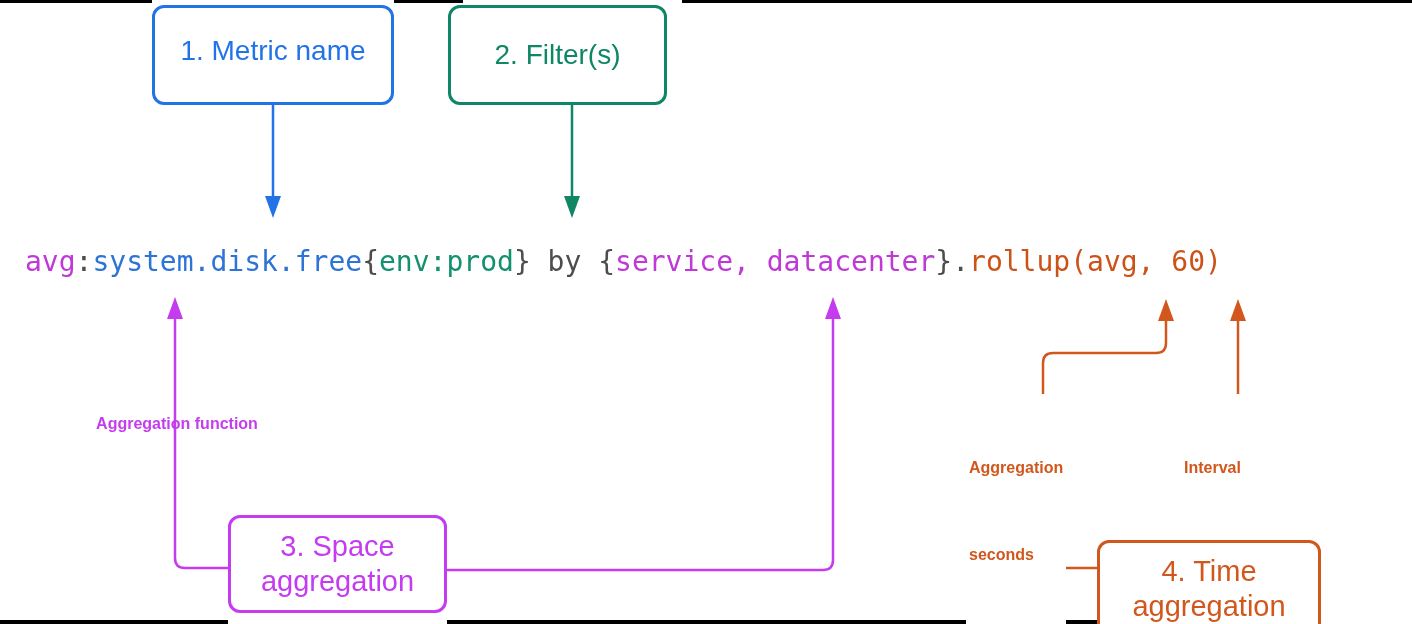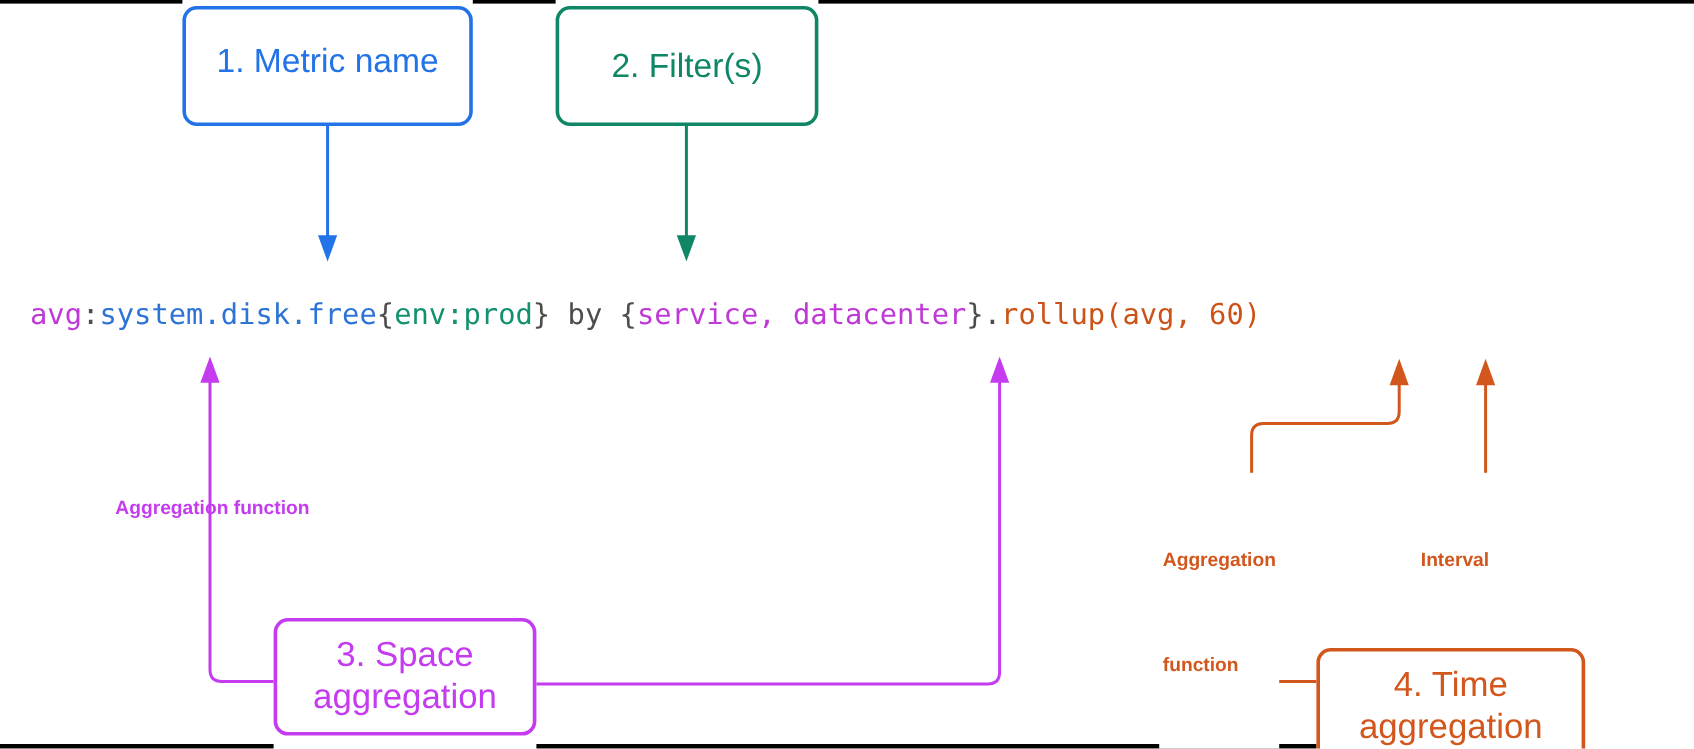--- a/index.html
+++ b/index.html
@@ -15,21 +15,21 @@
     justify-content:center;text-align:right;box-sizing:border-box;
   }
   .callout-blue{border-color:#2273e8;color:#2273e8;}
   .callout-green{border-color:#0f8666;color:#0f8666;}
   .callout-purple{border-color:#c43bf0;color:#c43bf0;}
   .callout-orange{border-color:#d2571d;color:#d2571d;}
   .callout .line{font-size:28px;line-height:34px;}
   .callout-bottom .line{font-size:29px;line-height:35px;}
   .query{
     position:absolute;left:25px;top:244px;white-space:pre;
-    font-family:"DejaVu Sans Mono",monospace;font-size:24px;line-height:36px;
+    font-family:"DejaVu Sans Mono",monospace;font-size:28px;line-height:36px;
   }
   .q-magenta{color:#bf39d6;}
   .q-gray{color:#4d4d4d;}
   .q-blue{color:#2e74d6;}
   .q-green{color:#13916f;}
   .q-orange{color:#cc5317;}
   .anno{
     position:absolute;font-weight:bold;font-size:16px;line-height:29px;
     white-space:pre;
   }
@@ -65,31 +65,31 @@
   <div class="bar" style="left:0;top:0;width:152px;height:3px;"></div>
   <div class="bar" style="left:394px;top:0;width:69px;height:3px;"></div>
   <div class="bar" style="left:682px;top:0;width:730px;height:3px;"></div>
 
   <div class="bar" style="left:0;top:620px;width:228px;height:4px;"></div>
   <div class="bar" style="left:447px;top:620px;width:650px;height:4px;"></div>
 
   <div class="anno anno-purple" style="left:177px;top:409px;">Aggregation function</div>
   <div class="anno anno-orange" style="left:966px;top:394px;">
     <div>Aggregation</div>
-    <div>function</div>
+    <div>seconds</div>
   </div>
   <div class="anno anno-orange" style="left:1181px;top:394px;">
     <div>Interval</div>
     <div>(seconds)</div>
   </div>
 
   <div class="callout callout-blue" style="left:152px;top:5px;width:242px;height:100px;padding-bottom:8px;">
     <div class="line">1. Metric name</div>
   </div>
-  <div class="callout callout-green" style="left:463px;top:5px;width:219px;height:100px;padding-bottom:0;">
+  <div class="callout callout-green" style="left:448px;top:5px;width:219px;height:100px;padding-bottom:0;">
     <div class="line">2. Filter(s)</div>
   </div>
   <div class="callout callout-purple callout-bottom" style="left:228px;top:515px;width:219px;height:98px;">
     <div class="line">3. Space</div>
     <div class="line">aggregation</div>
   </div>
   <div class="callout callout-orange callout-bottom" style="left:1097px;top:540px;width:224px;height:98px;">
     <div class="line">4. Time</div>
     <div class="line">aggregation</div>
   </div>

